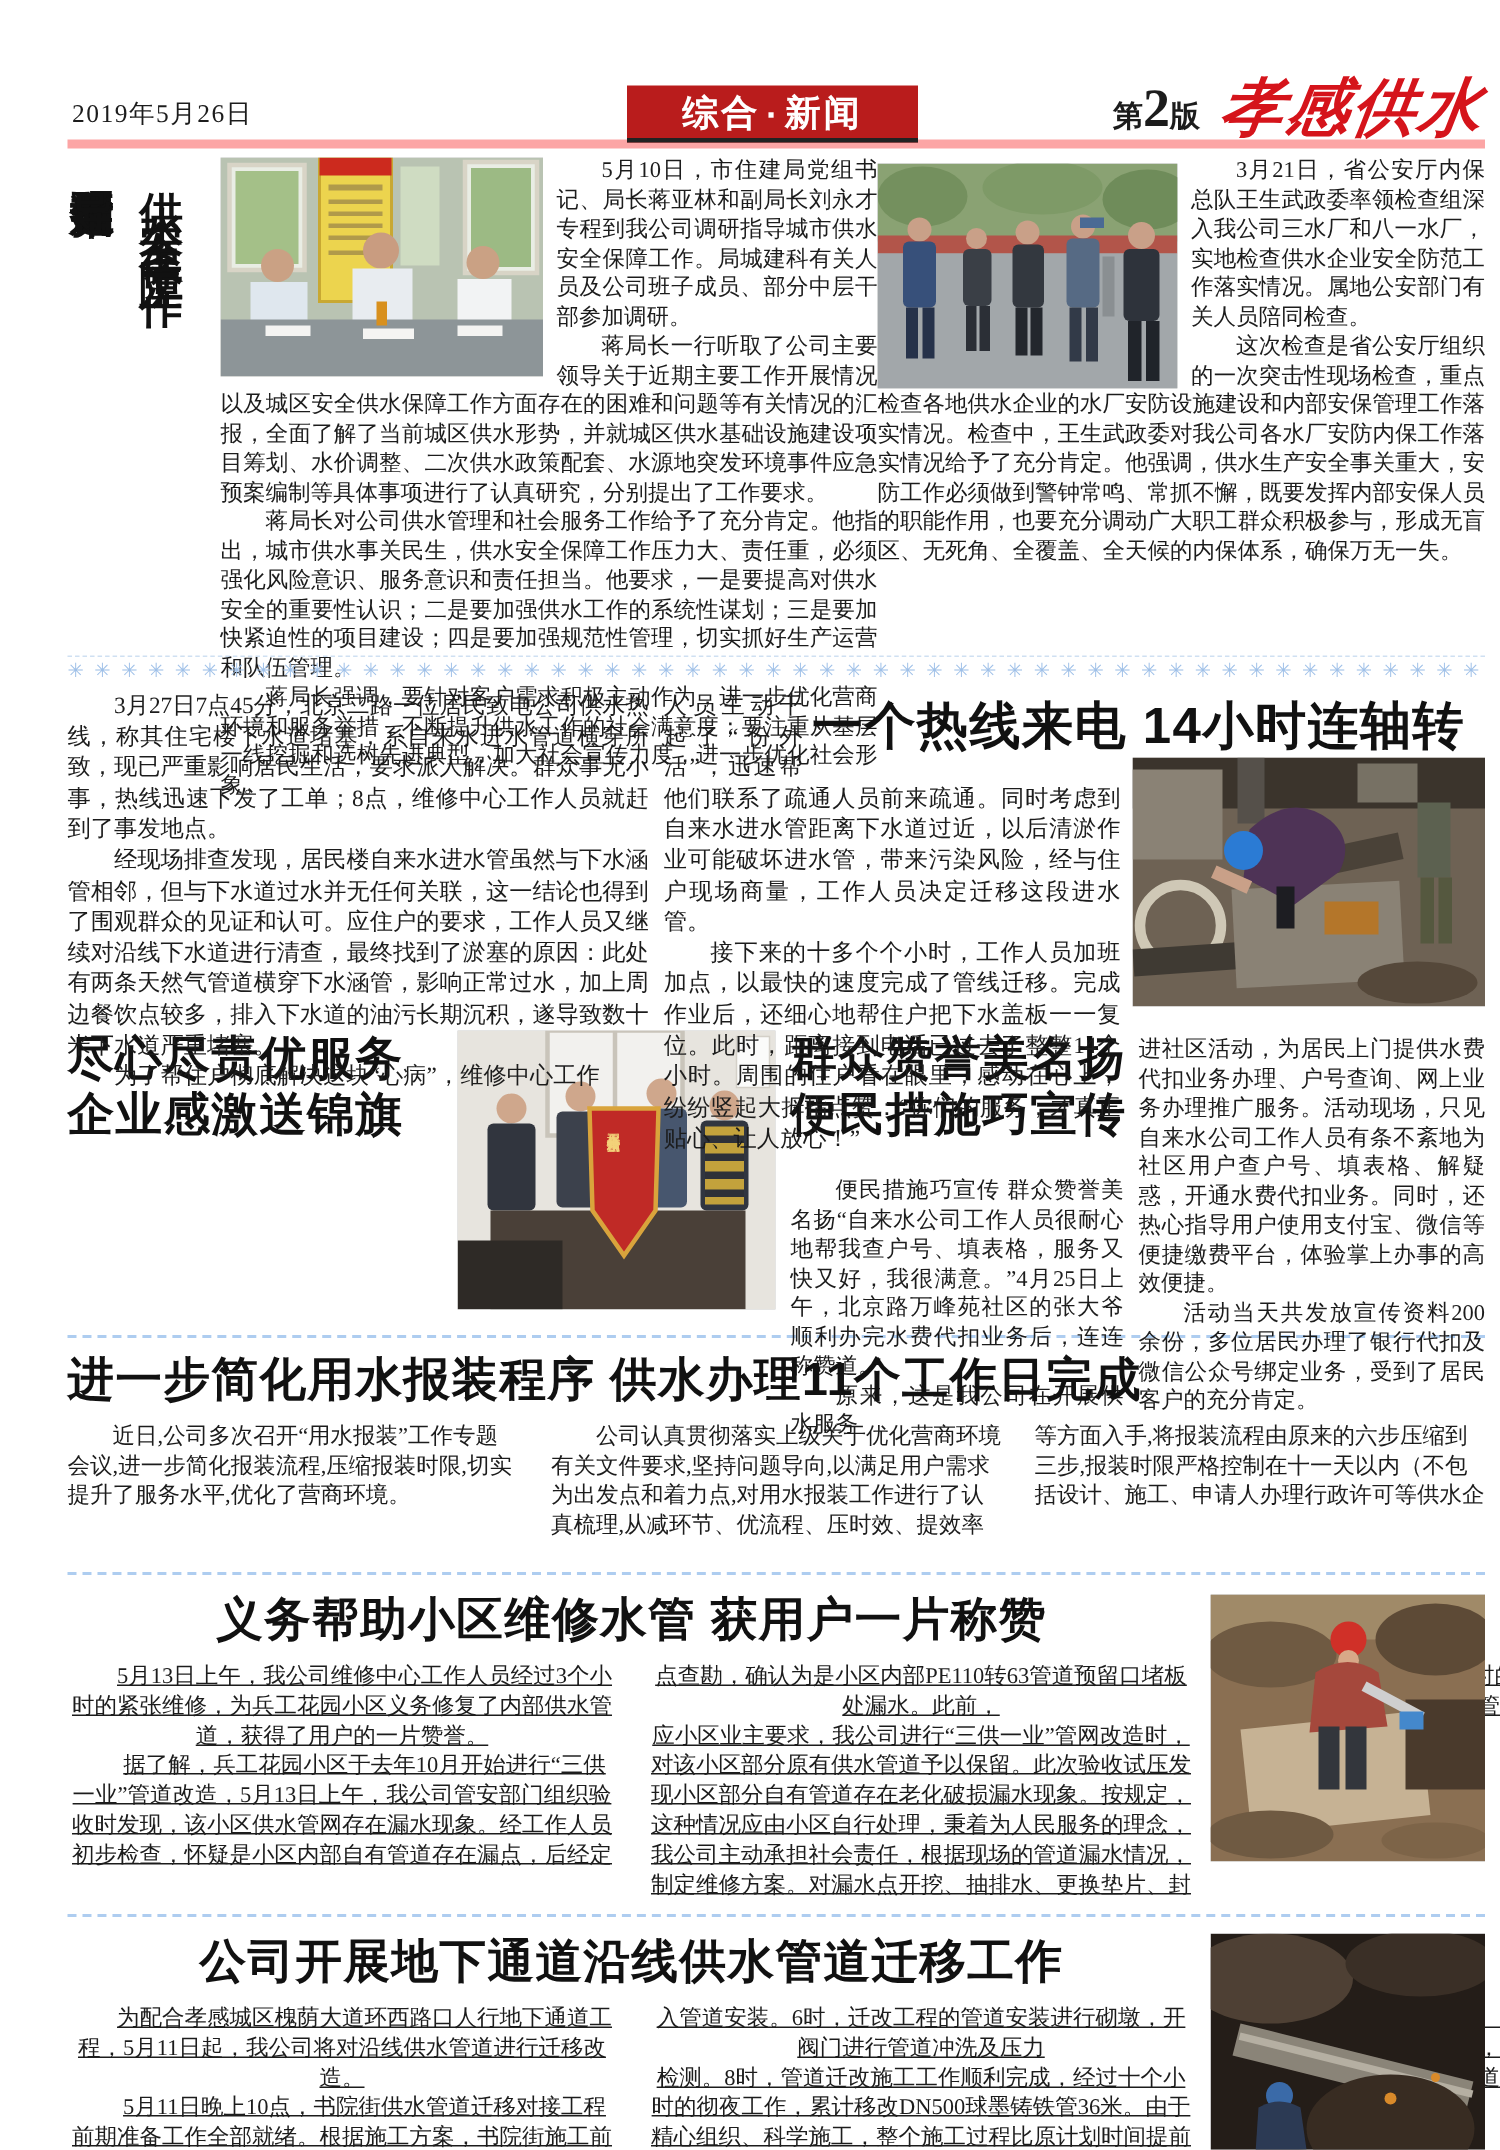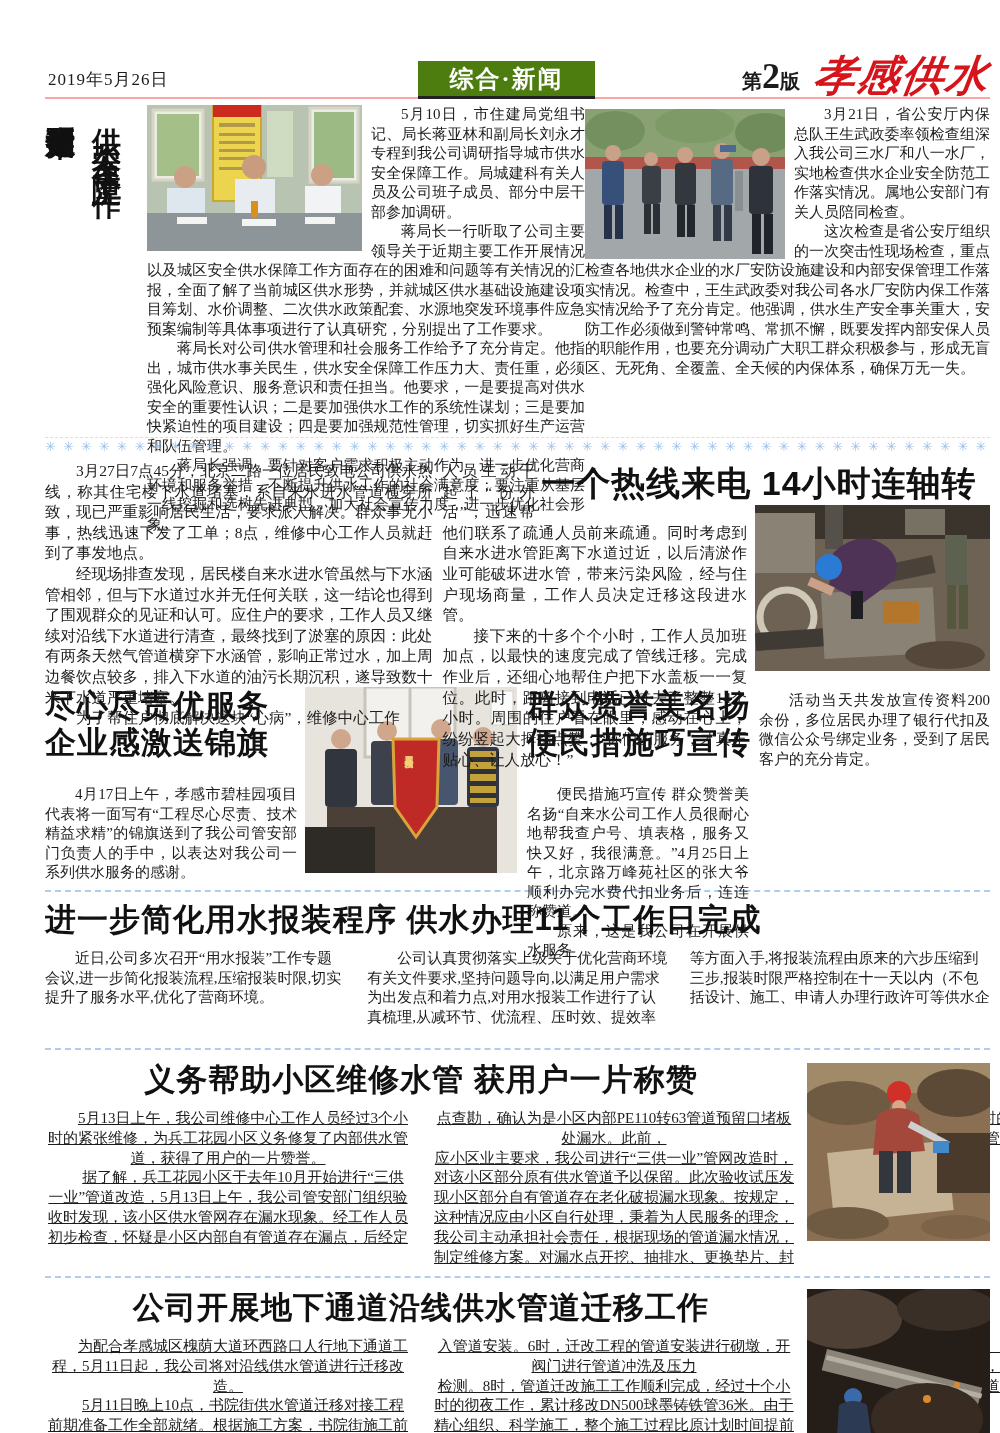--- a/index.html
+++ b/index.html
@@ -3,26 +3,26 @@
 <meta charset="utf-8">
 <style>
   * { margin:0; padding:0; box-sizing:border-box; }
   body {
     width:1000px; height:1433px; background:#ffffff; overflow:hidden;
     font-family:"Liberation Serif","DejaVu Serif",serif; color:#1c1c1c;
   }
   .page { width:1000px; height:1433px; padding:55px 10px 0 45px; }
 
   
-  .masthead { position:relative; height:44px; border-bottom:2px solid #fca5a5; margin-bottom:6px; }
+  .masthead { position:relative; height:44px; border-bottom:6px solid #fca5a5; margin-bottom:6px; }
   .m-date { position:absolute; left:3px; bottom:6px; font-size:17px; letter-spacing:1px; }
   .m-banner {
-    position:absolute; left:373px; bottom:-2px; width:177px; height:38px;
-    background:#4d7c0f; color:#fff; display:flex; align-items:center; justify-content:center;
-    font-family:Liberation Serif, serif; font-weight:bold; font-size:24px; letter-spacing:2px;
+    position:absolute; left:373px; bottom:-2px; width:194px; height:38px;
+    background:#b91c1c; color:#fff; display:flex; align-items:center; justify-content:center;
+    font-family:Liberation Mono, monospace; font-weight:bold; font-size:24px; letter-spacing:2px;
     border-bottom:3px solid #222;
   }
   .m-right { position:absolute; right:0; bottom:2px; display:flex; align-items:flex-end; }
   .m-page { font-size:20px; font-weight:bold; }
   .m-page b { font-size:36px; line-height:0.8; }
   .m-logo {
     margin-left:14px; color:#d5141b; font-size:42px; font-weight:bold; font-style:italic;
     font-family:"DejaVu Serif","Liberation Serif",serif; letter-spacing:2px; line-height:0.9;
     transform:skewX(-8deg);
   }
@@ -227,21 +227,20 @@
       </svg>
     </div>
   </div>
 
   <div class="sec3">
     <div class="a4txt">
       <div class="hl hl4">
         <div>尽心尽责优服务</div>
         <div>企业感激送锦旗</div>
       </div>
-      <p class="body">4月17日上午，孝感市碧桂园项目代表将一面写有“工程尽心尽责、技术精益求精”的锦旗送到了我公司管安部门负责人的手中，以表达对我公司一系列供水服务的感谢。</p>
     </div>
     <div class="photo a4photo">
       <svg viewBox="0 0 212 186" preserveAspectRatio="none">
         <rect width="212" height="186" fill="#e7e4de"></rect>
         <rect x="60" y="0" width="90" height="70" fill="#f2f1ee" stroke="#c9c4ba" stroke-width="3"></rect>
         <line x1="105" y1="0" x2="105" y2="70" stroke="#c9c4ba" stroke-width="3"></line>
         <rect x="186" y="4" width="22" height="34" fill="#fbfbfa" stroke="#d4d0c8"></rect>
         <circle cx="36" cy="52" r="10" fill="#cfa78c"></circle>
           <rect x="20" y="62" width="32" height="58" fill="#31353e" rx="4"></rect>
         <circle cx="82" cy="44" r="10" fill="#cfa78c"></circle>
@@ -263,20 +262,21 @@
     </div>
     <div class="a5txt">
       <div class="hl hl4">
         <div>群众赞誉美名扬</div>
         <div>便民措施巧宣传</div>
       </div>
       <p class="body">便民措施巧宣传 群众赞誉美名扬“自来水公司工作人员很耐心地帮我查户号、填表格，服务又快又好，我很满意。”4月25日上午，北京路万峰苑社区的张大爷顺利办完水费代扣业务后，连连称赞道。</p>
       <p class="body">原来，这是我公司在开展供水服务</p>
     </div>
     <div class="a5cont">
+      <p class="body" style="text-indent:0">进社区活动，为居民上门提供水费代扣业务办理、户号查询、网上业务办理推广服务。活动现场，只见自来水公司工作人员有条不紊地为社区用户查户号、填表格、解疑惑，开通水费代扣业务。同时，还热心指导用户使用支付宝、微信等便捷缴费平台，体验掌上办事的高效便捷。</p>
       <p class="body">活动当天共发放宣传资料200余份，多位居民办理了银行代扣及微信公众号绑定业务，受到了居民客户的充分肯定。</p>
     </div>
   </div>
 
   <div class="divider"></div>
 
   <div class="sec4">
     <div class="hl hl6">进一步简化用水报装程序  供水办理11个工作日完成</div>
     <div class="cols3">
       <p style="text-indent:2em">近日,公司多次召开“用水报装”工作专题会议,进一步简化报装流程,压缩报装时限,切实提升了服务水平,优化了营商环境。</p>

